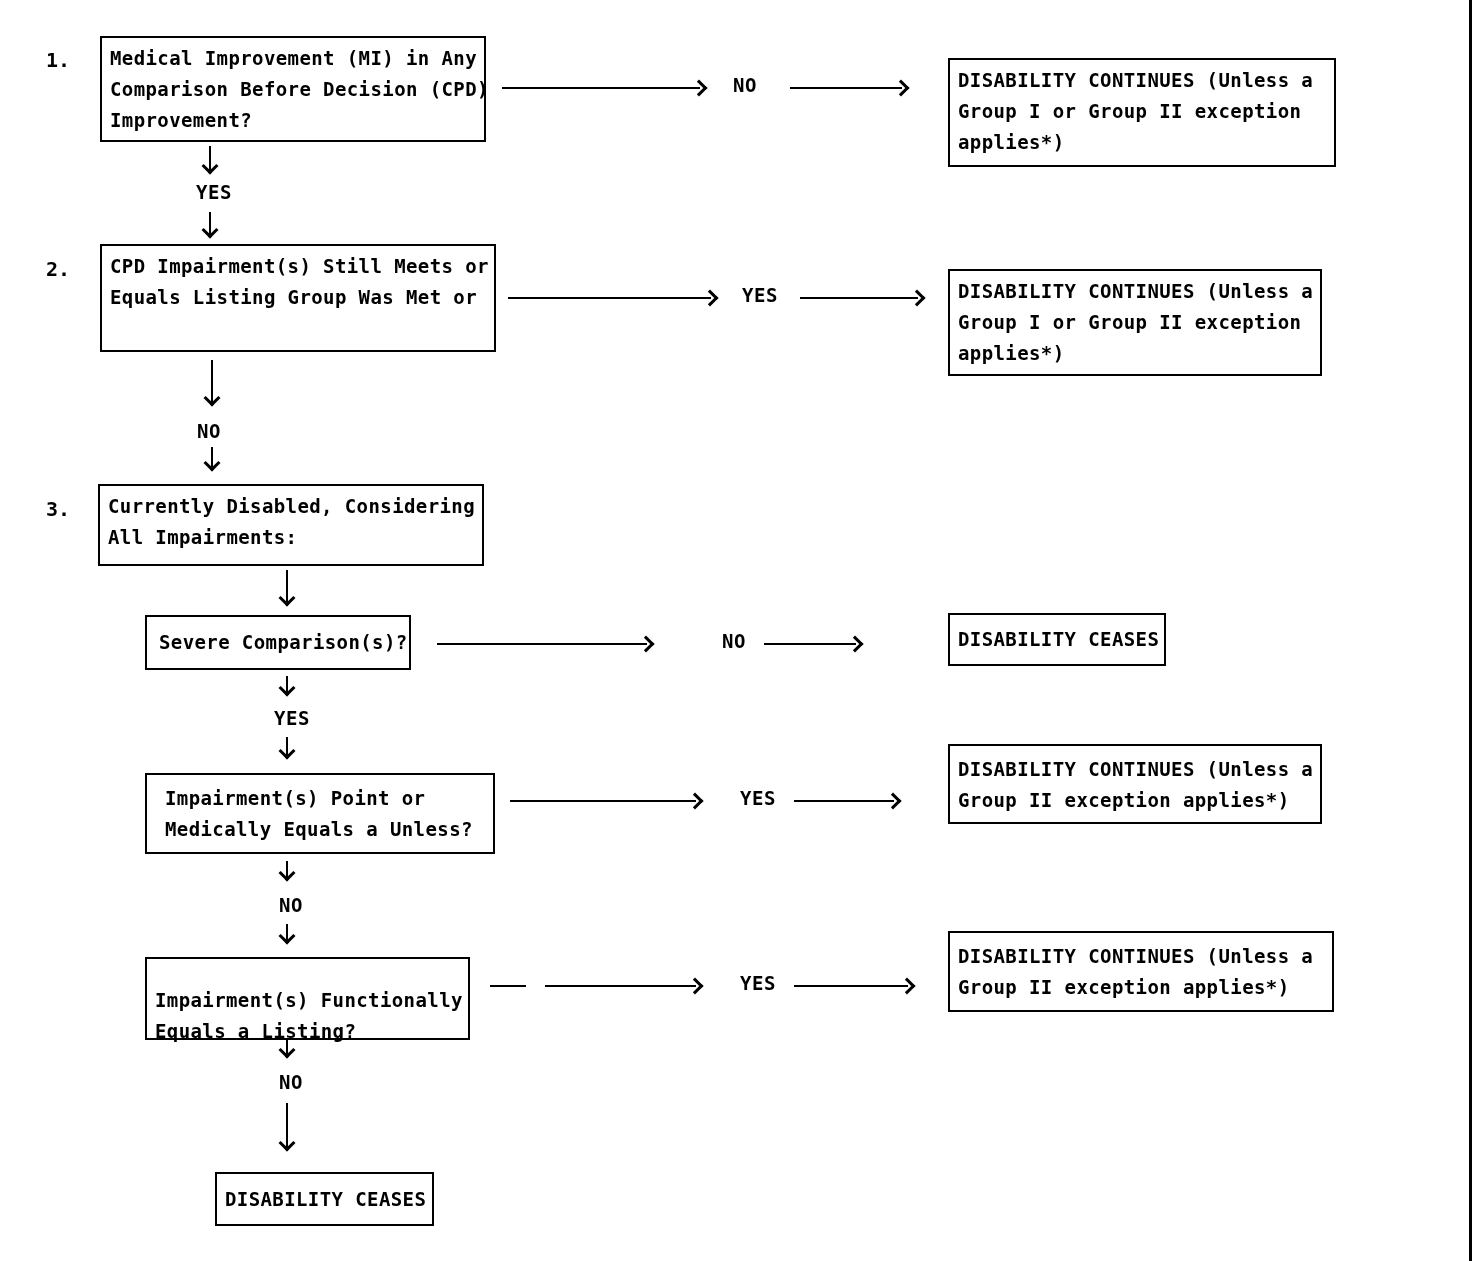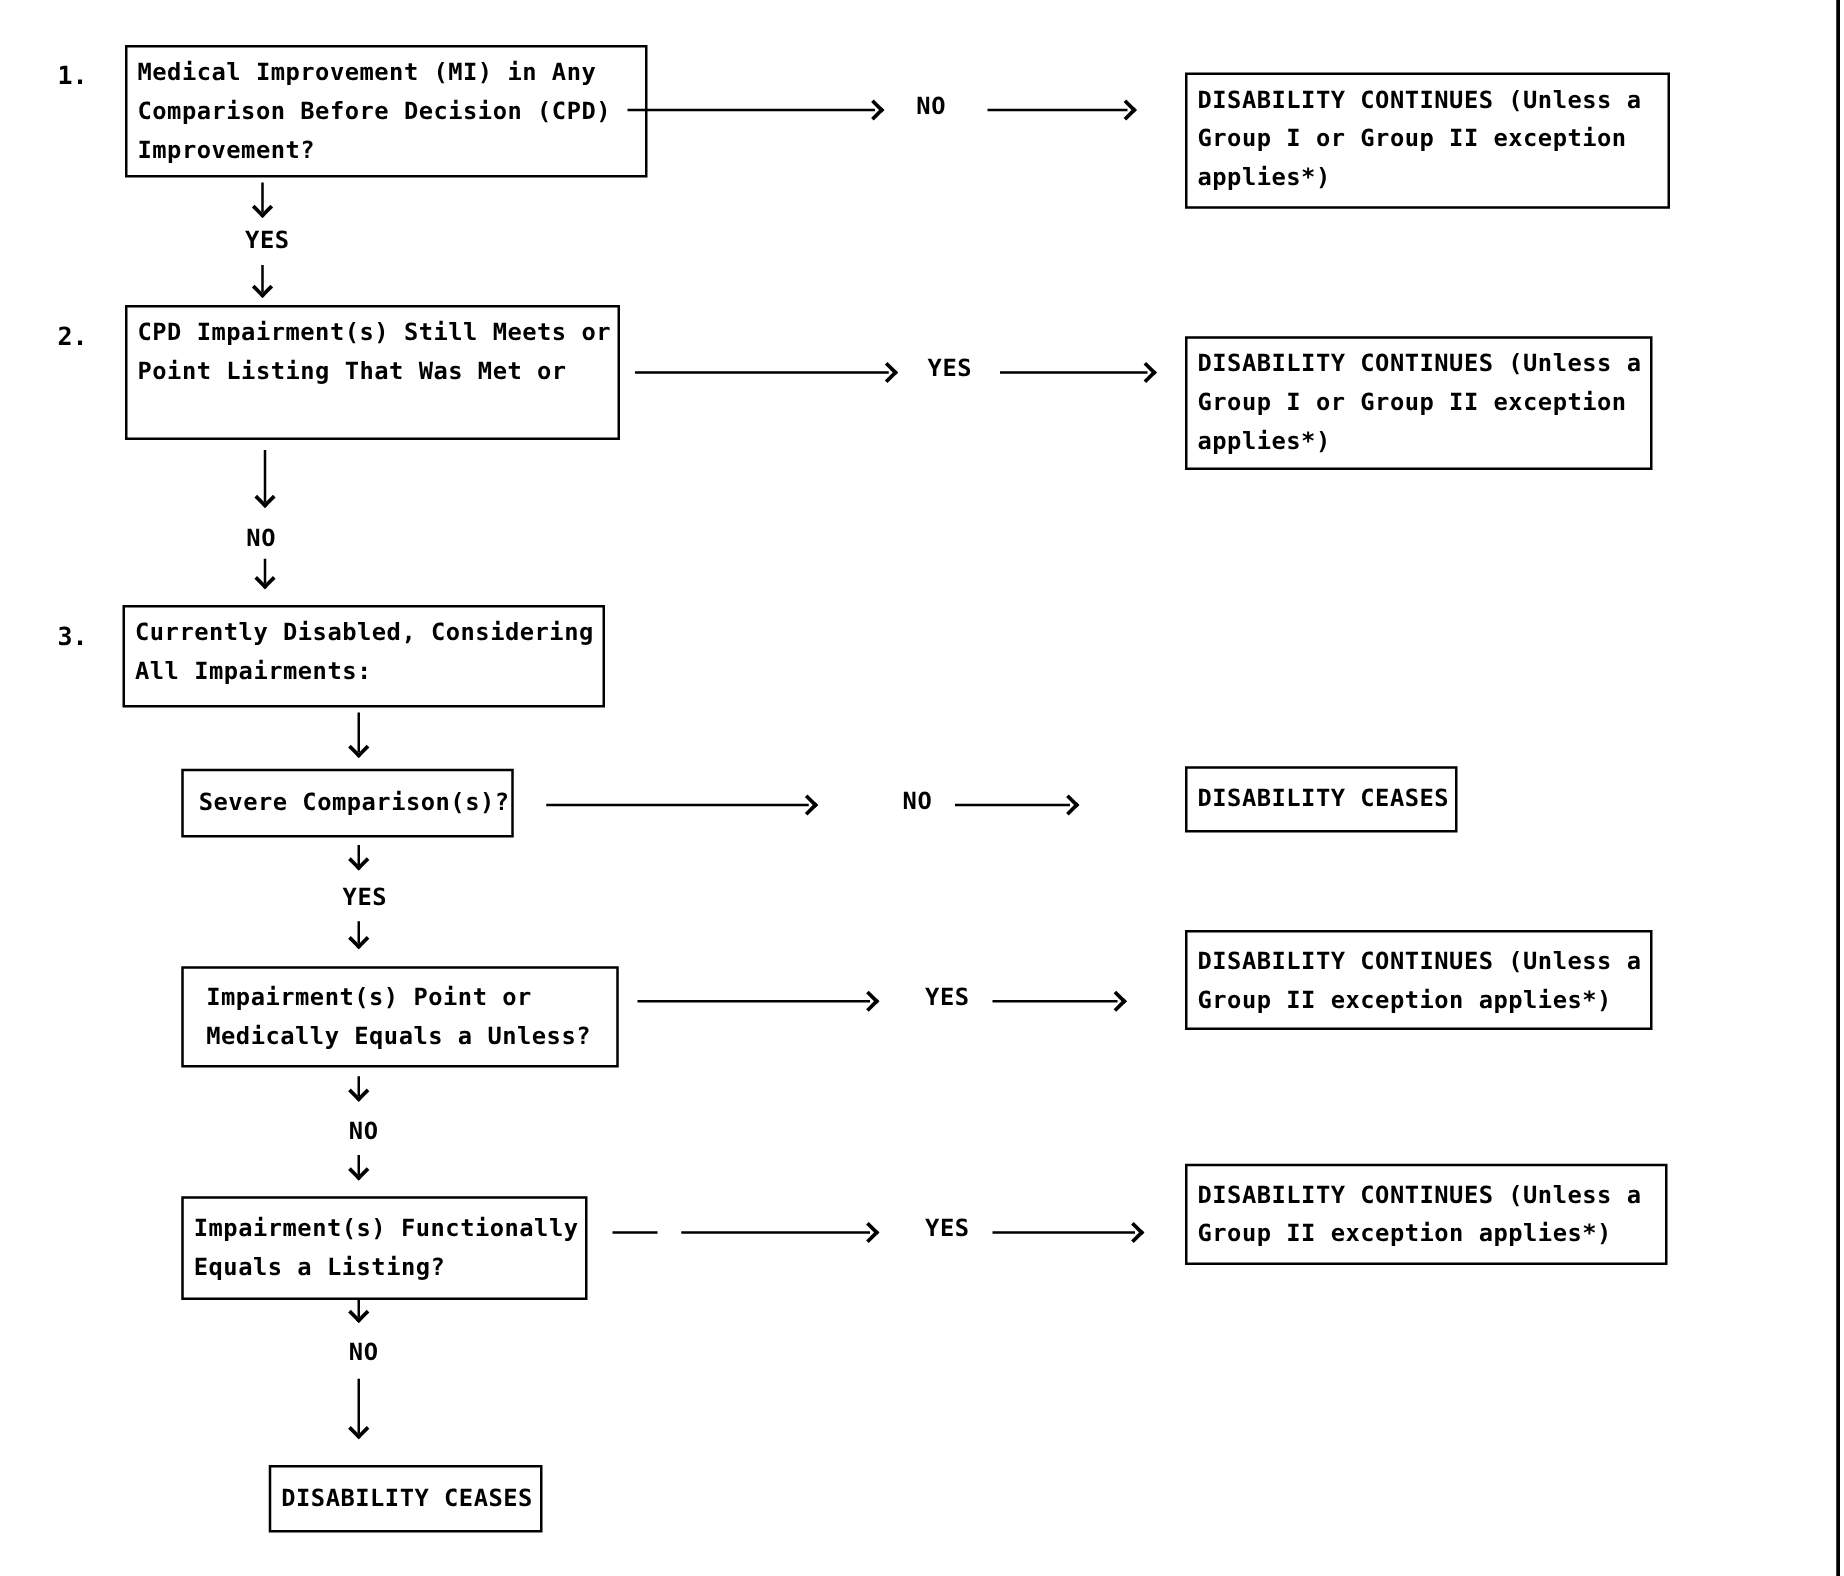--- a/index.html
+++ b/index.html
@@ -19,21 +19,21 @@
   .head-d{position:absolute;width:12px;height:12px;box-sizing:border-box;
           border-left:3px solid #000;border-bottom:3px solid #000;transform:rotate(-45deg);}
   .edge{position:absolute;background:#000;}
 </style>
 </head>
 <body>
 
 <div id="page">
 
   <div class="numlbl" style="left:46px;top:48px;">1.</div>
-  <div class="qbox pad" style="left:100px;top:36px;width:418px;height:106px;">
+  <div class="qbox pad" style="left:100px;top:36px;width:386px;height:106px;">
     <div class="ln">Medical Improvement (MI) in Any</div>
     <div class="ln">Comparison Before Decision (CPD)</div>
     <div class="ln">Improvement?</div>
   </div>
   <div class="hline" style="left:502px;top:87px;width:198px;"></div>
   <div class="head-r" style="left:693px;top:82px;"></div>
   <div class="branch" style="left:733px;top:74px;">NO</div>
   <div class="hline" style="left:790px;top:87px;width:112px;"></div>
   <div class="head-r" style="left:895px;top:82px;"></div>
   <div class="qbox pad" style="left:948px;top:58px;width:388px;height:109px;">
@@ -43,21 +43,21 @@
   </div>
   <div class="vline" style="left:209px;top:146px;height:24px;"></div>
   <div class="head-d" style="left:204px;top:160px;"></div>
   <div class="branch" style="left:196px;top:181px;">YES</div>
   <div class="vline" style="left:209px;top:212px;height:22px;"></div>
   <div class="head-d" style="left:204px;top:224px;"></div>
 
   <div class="numlbl" style="left:46px;top:257px;">2.</div>
   <div class="qbox pad" style="left:100px;top:244px;width:396px;height:108px;">
     <div class="ln">CPD Impairment(s) Still Meets or</div>
-    <div class="ln">Point Listing That Was Met or</div>
+    <div class="ln">Equals Listing Group Was Met or</div>
   </div>
   <div class="hline" style="left:508px;top:297px;width:203px;"></div>
   <div class="head-r" style="left:704px;top:292px;"></div>
   <div class="branch" style="left:742px;top:284px;">YES</div>
   <div class="hline" style="left:800px;top:297px;width:118px;"></div>
   <div class="head-r" style="left:911px;top:292px;"></div>
   <div class="qbox pad" style="left:948px;top:269px;width:374px;height:107px;">
     <div class="ln">DISABILITY CONTINUES (Unless a</div>
     <div class="ln">Group I or Group II exception</div>
     <div class="ln">applies*)</div>
@@ -105,21 +105,21 @@
   <div class="qbox" style="left:948px;top:744px;width:374px;height:80px;padding:8px 8px 5px 8px;">
     <div class="ln">DISABILITY CONTINUES (Unless a</div>
     <div class="ln">Group II exception applies*)</div>
   </div>
   <div class="vline" style="left:286px;top:861px;height:16px;"></div>
   <div class="head-d" style="left:281px;top:867px;"></div>
   <div class="branch" style="left:279px;top:894px;">NO</div>
   <div class="vline" style="left:286px;top:924px;height:16px;"></div>
   <div class="head-d" style="left:281px;top:930px;"></div>
 
-  <div class="qbox" style="left:145px;top:957px;width:325px;height:83px;padding:9px 8px 5px 8px;">
+  <div class="qbox" style="left:145px;top:957px;width:325px;height:83px;padding:26px 8px 5px 8px;">
     <div class="ln">Impairment(s) Functionally</div>
     <div class="ln">Equals a Listing?</div>
   </div>
   <div class="hline" style="left:490px;top:985px;width:36px;"></div>
   <div class="hline" style="left:545px;top:985px;width:151px;"></div>
   <div class="head-r" style="left:689px;top:980px;"></div>
   <div class="branch" style="left:740px;top:972px;">YES</div>
   <div class="hline" style="left:794px;top:985px;width:114px;"></div>
   <div class="head-r" style="left:901px;top:980px;"></div>
   <div class="qbox" style="left:948px;top:931px;width:386px;height:81px;padding:8px 8px 5px 8px;">

